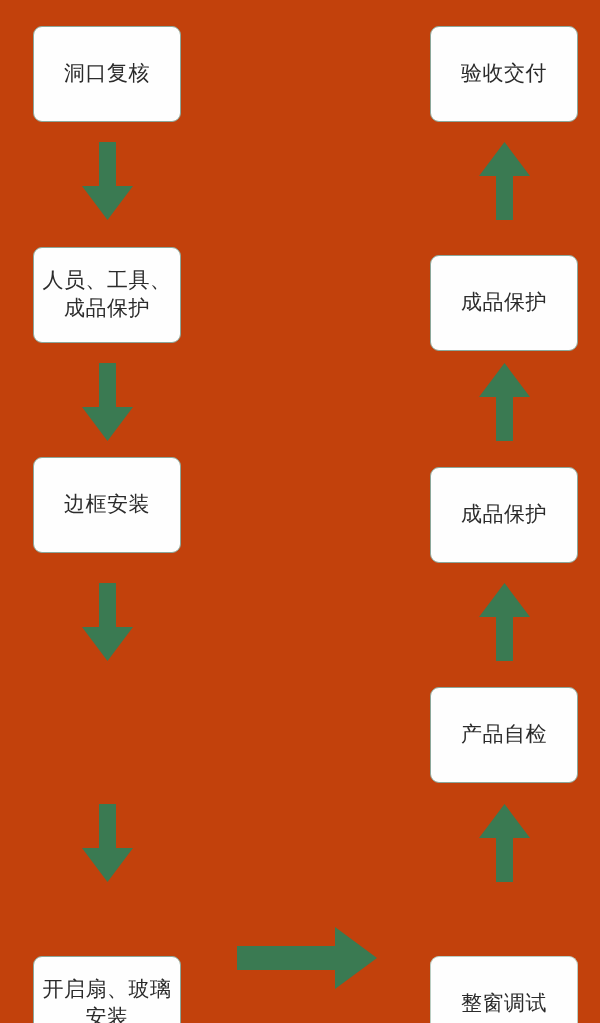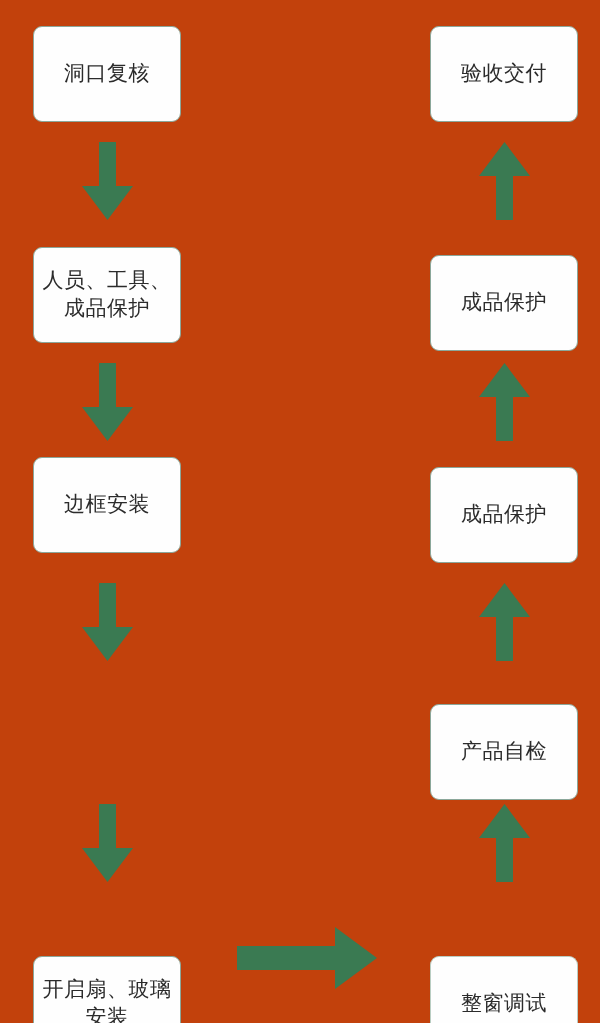--- a/index.html
+++ b/index.html
@@ -86,21 +86,21 @@
   </div>
 
   <div class="node col-right" style="top:255px;">
     <span class="label">成品保护</span>
   </div>
 
   <div class="node col-right" style="top:467px;">
     <span class="label">成品保护</span>
   </div>
 
-  <div class="node col-right" style="top:704px;justify-content:center;">
+  <div class="node col-right" style="top:687px;justify-content:center;">
     <span class="label">产品自检</span>
   </div>
 
   <div class="node col-right faded faded-bottom" style="top:908px;">
     <span class="label">整窗调试</span>
   </div>
 
   <div class="arrow" style="left:77px; top:142px;">
     <svg width="61" height="78" viewBox="0 0 61 78">
       <polygon points="22,0 39,0 39,44 56,44 30.5,78 5,44 22,44" fill="#3a7a52"></polygon>

